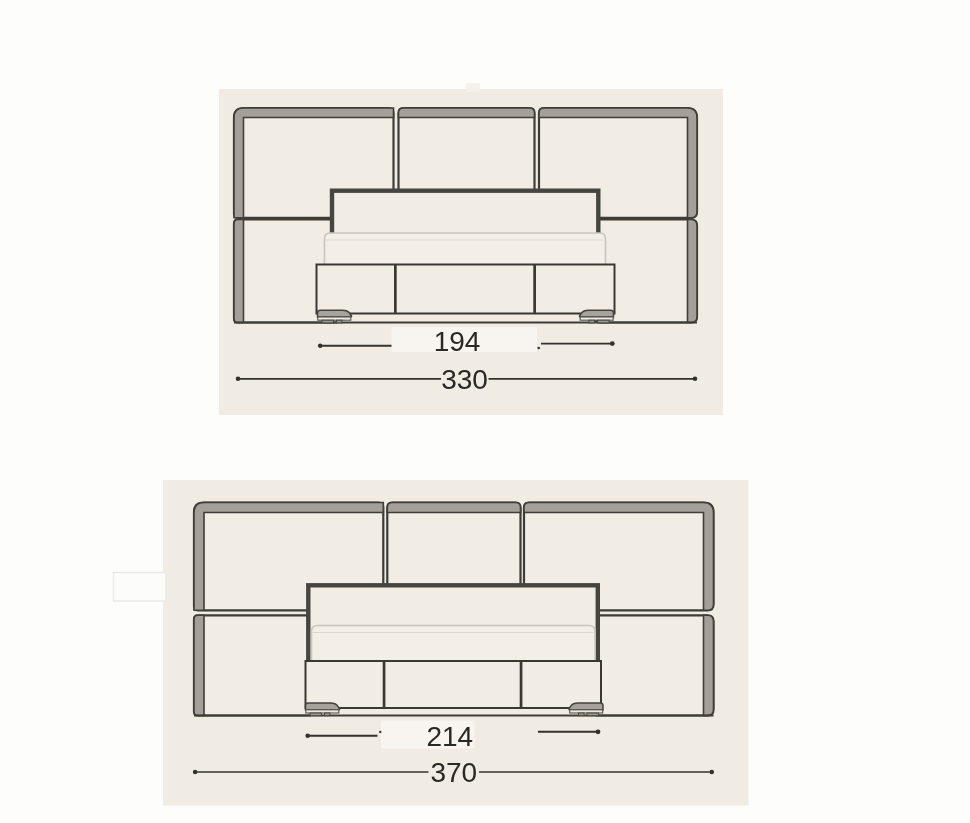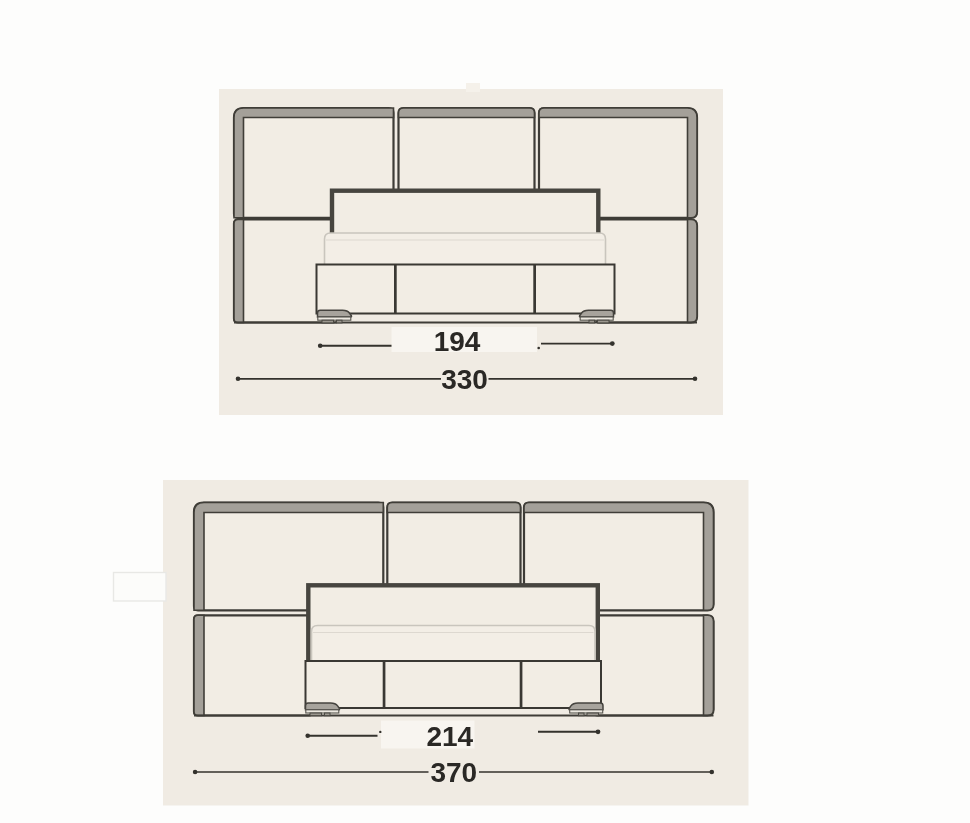--- a/index.html
+++ b/index.html
@@ -1,17 +1,17 @@
 <!DOCTYPE html>
 <html><head>
 <meta charset="utf-8">
 <title>Bed panel drawing</title>
 <style>
   html,body { margin:0; padding:0; background:#fdfdfc; }
-  .page { position:relative; width:970px; height:823px; background:#fdfdfc; overflow:hidden;font-weight:bold; }
+  .page { position:relative; width:970px; height:823px; background:#fdfdfc; overflow:hidden; }
   svg { position:absolute; left:0; top:0; filter: blur(0.4px); }
   text { font-family:"Liberation Sans", sans-serif; }
 </style>
 </head>
 <body>
 <div class="page">
 <svg width="970" height="823" viewBox="0 0 970 823">
 
 <rect x="219" y="89" width="504" height="326" fill="#f0ebe3"></rect>
 

